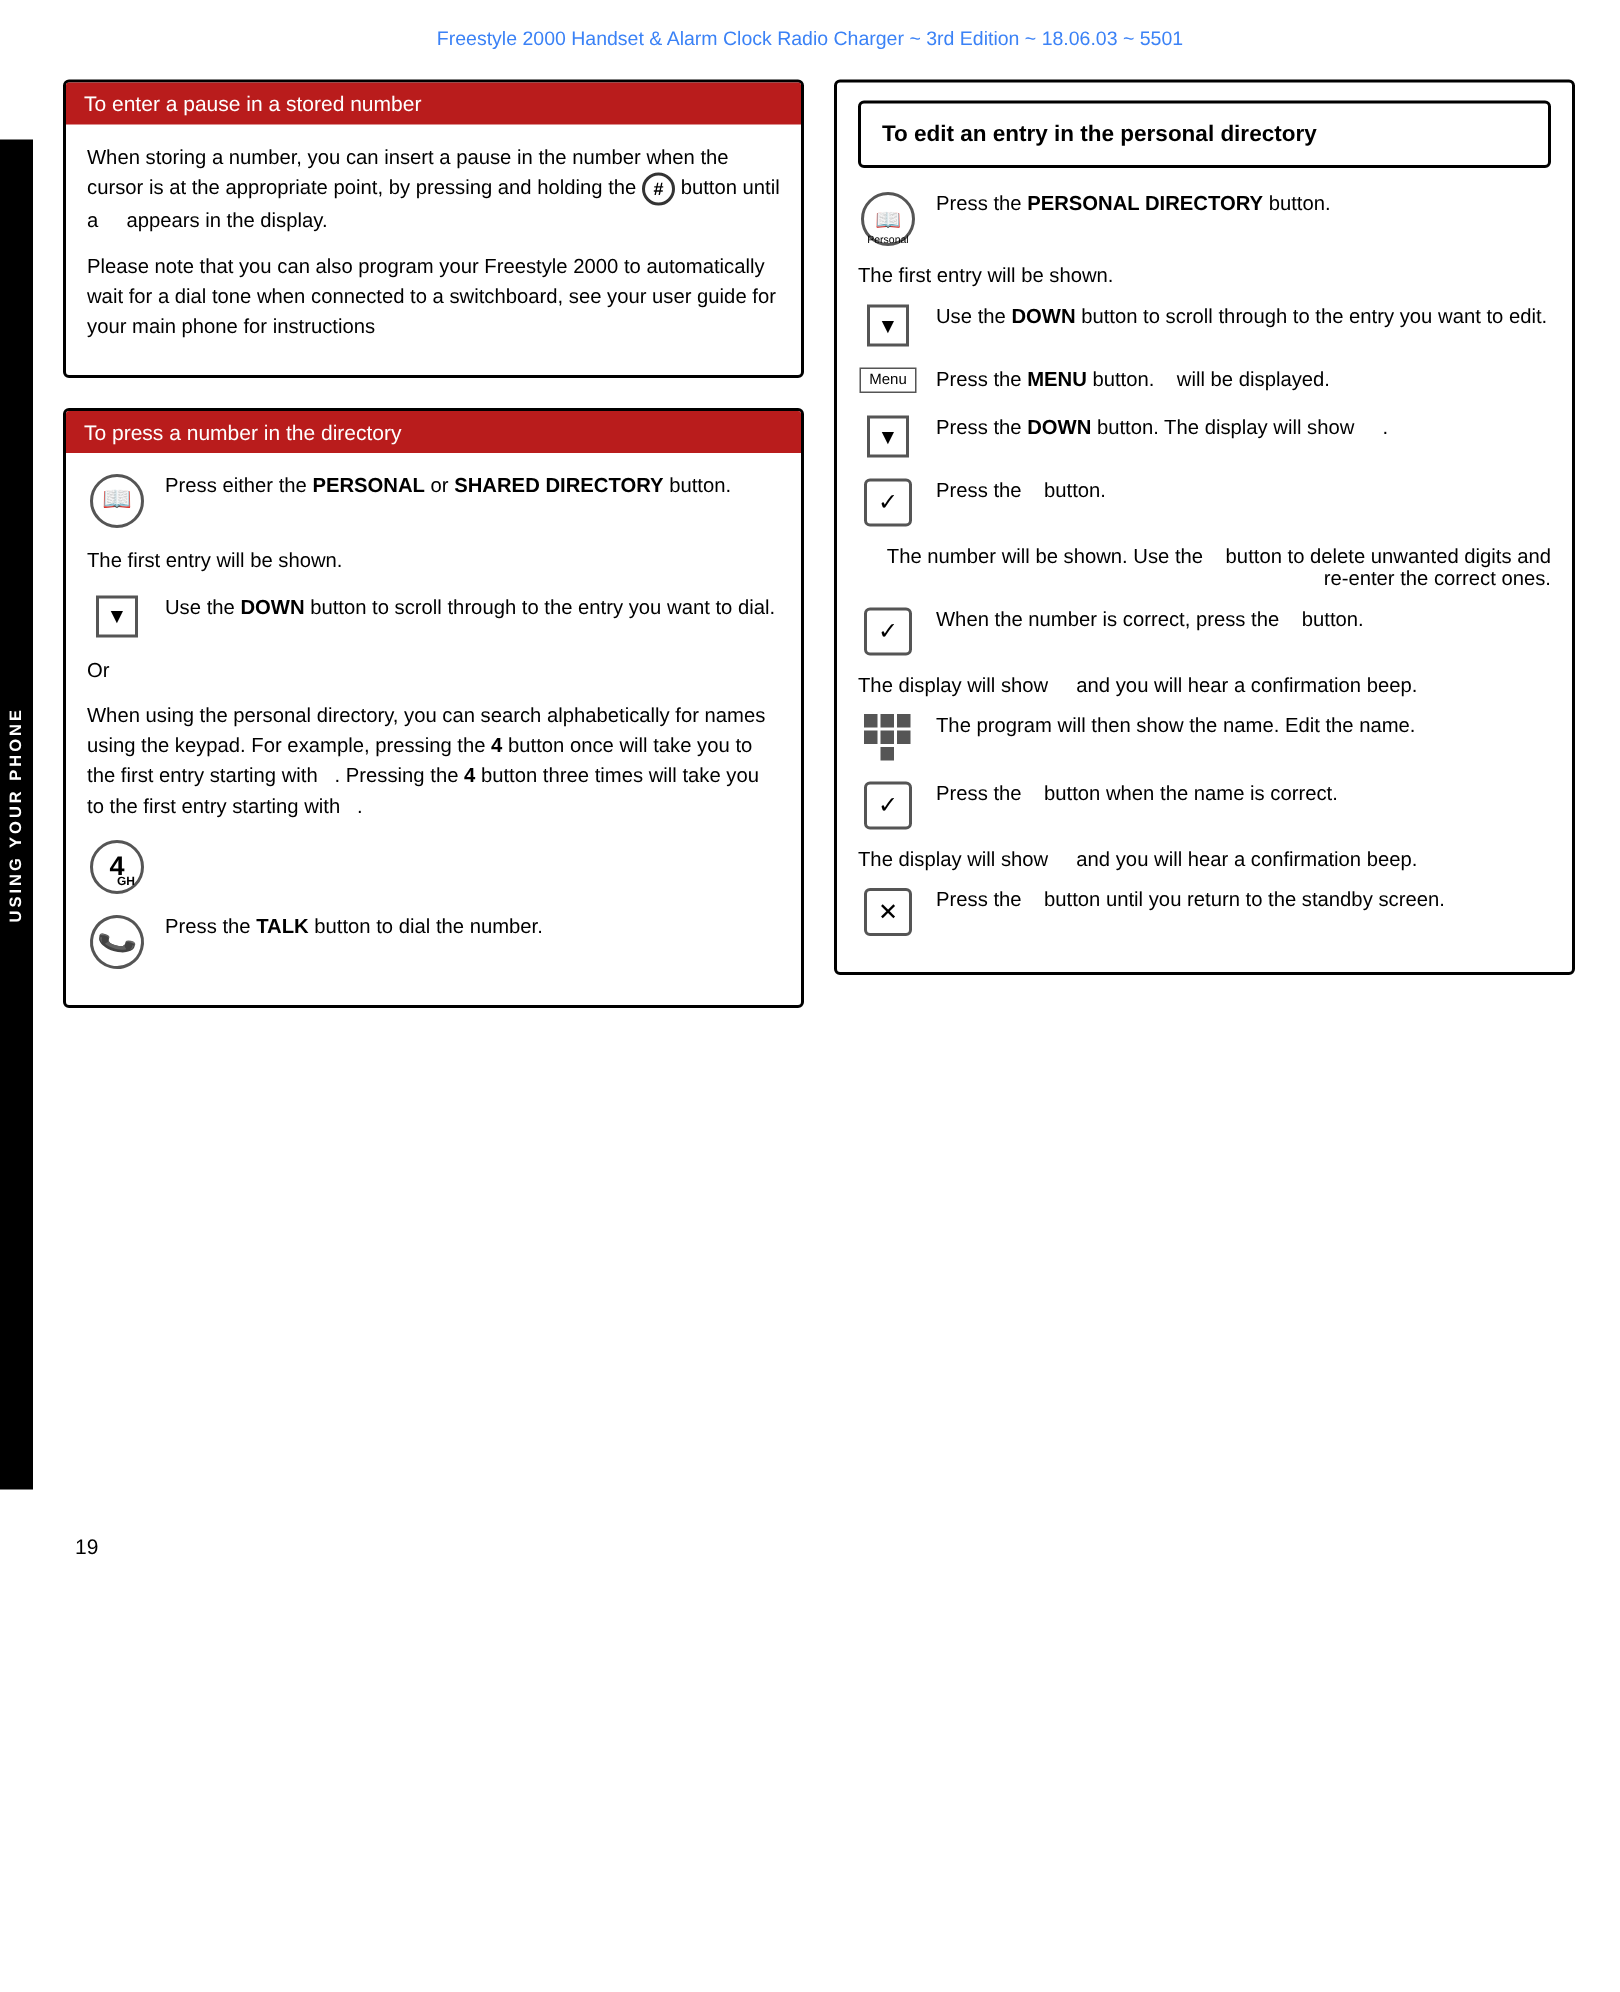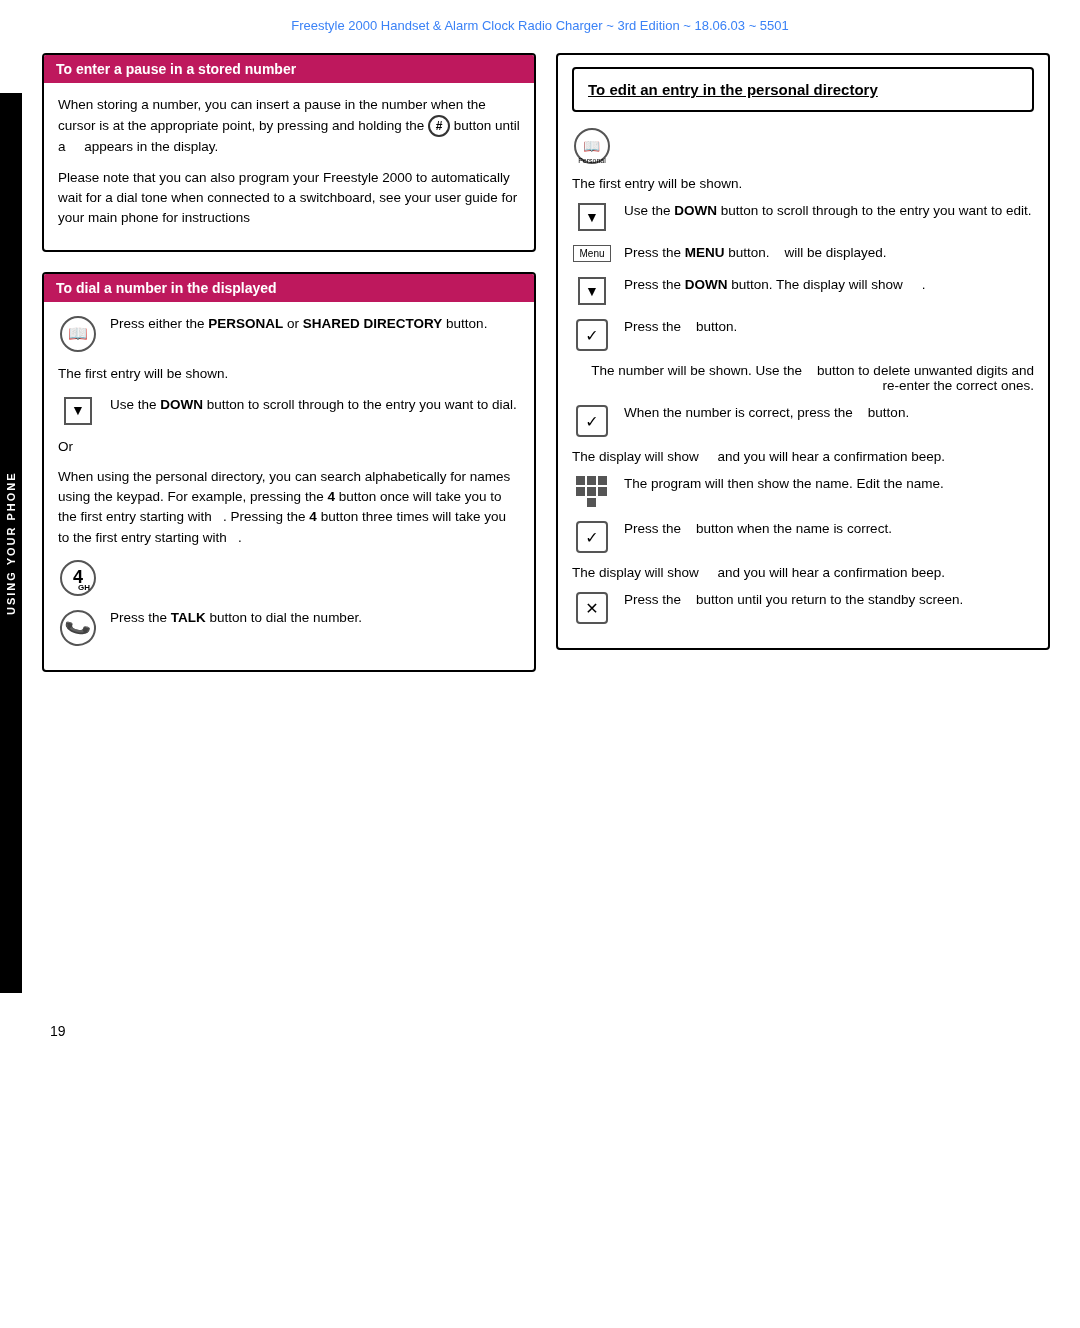--- a/index.html
+++ b/index.html
@@ -68,23 +68,23 @@
     }
 
     
     .section-box {
       border: 2px solid #000;
       border-radius: 4px;
       padding: 0;
     }
 
     .section-title {
-      background: #be185d;
+      background: #b91c1c;
       color: #fff;
-      font-weight: bold;
+      font-weight: normal;
       font-size: 14px;
       padding: 6px 12px;
       border-radius: 2px 2px 0 0;
     }
 
     .section-content {
       padding: 12px 14px;
       font-size: 13.5px;
       line-height: 1.5;
     }
@@ -254,21 +254,21 @@
             <span>
               <span style="display:inline-flex;align-items:center;justify-content:center;width:22px;height:22px;border:2px solid #333;border-radius:50%;font-size:12px;font-weight:bold;vertical-align:middle;">#</span>
             </span>
             button until a &nbsp;&nbsp;&nbsp; appears in the display.
           </p>
           <p>Please note that you can also program your Freestyle 2000 to automatically wait for a dial tone when connected to a switchboard, see your user guide for your main phone for instructions</p>
         </div>
       </div>
 
       <div class="section-box">
-        <div class="section-title">To dial a number in the displayed</div>
+        <div class="section-title">To press a number in the directory</div>
         <div class="section-content">
 
           <div class="icon-text-row">
             <div class="icon-cell">
               <div class="icon-circle">
                 <span>📖</span>
               </div>
             </div>
             <div class="icon-text">Press either the <strong>PERSONAL</strong> or <strong>SHARED DIRECTORY</strong> button.</div>
           </div>
@@ -308,29 +308,30 @@
           </div>
 
         </div>
       </div>
 
     </div>
 
     <div class="right-column">
 
       <div class="right-box">
-        <div class="right-box section-title-right" style="font-weight:bold;font-size:15px;margin-bottom:14px;text-decoration:underline;">To edit an entry in the personal directory</div>
+        <div class="right-box section-title-right" style="font-weight:bold;font-size:15px;margin-bottom:14px;">To edit an entry in the personal directory</div>
 
         <div class="icon-text-row">
           <div class="icon-cell">
             <div class="icon-circle">
               <span style="font-size:14px;">📖</span>
               <span style="font-size:7px;position:absolute;margin-top:28px;">Personal</span>
             </div>
           </div>
+          <div class="icon-text">Press the <strong>PERSONAL DIRECTORY</strong> button.</div>
         </div>
 
         <p style="margin-bottom:10px;font-size:13.5px;">The first entry will be shown.</p>
 
         <div class="icon-text-row">
           <div class="icon-cell">
             <div class="icon-down-arrow">▼</div>
           </div>
           <div class="icon-text">Use the <strong>DOWN</strong> button to scroll through to the entry you want to edit.</div>
         </div>

